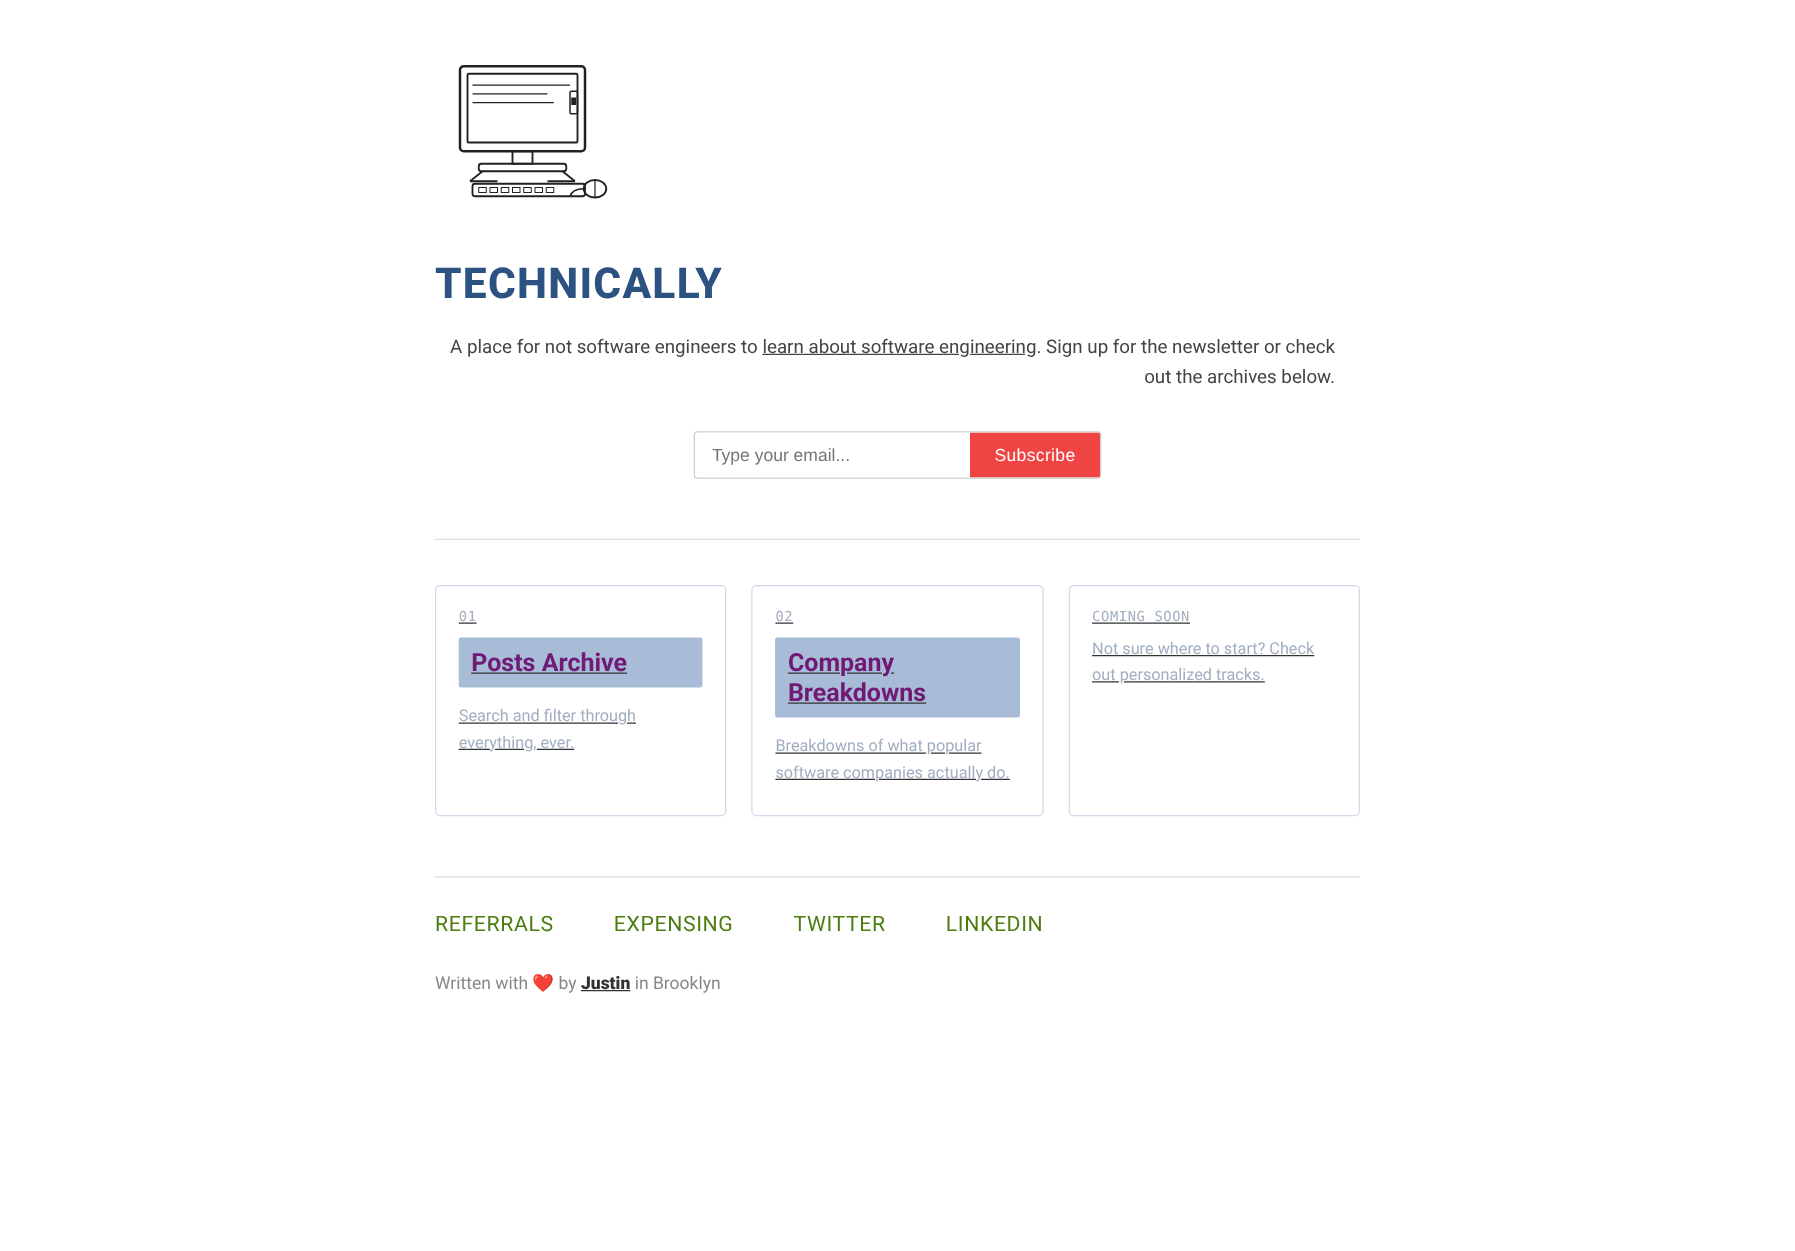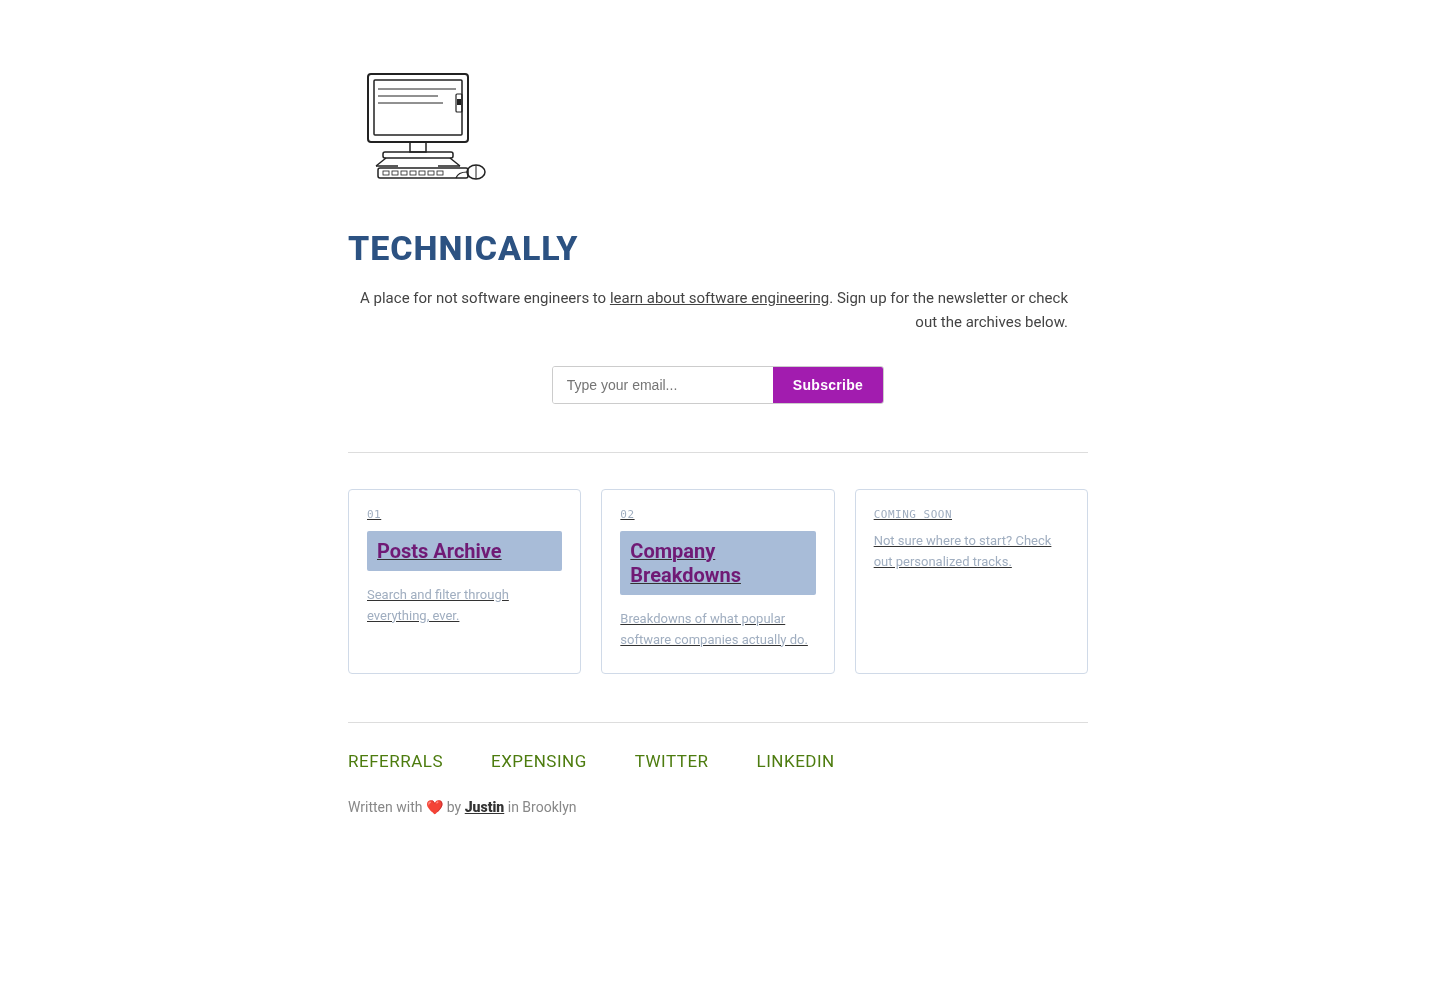--- a/index.html
+++ b/index.html
@@ -11,21 +11,21 @@
     body {
       font-family: -apple-system, BlinkMacSystemFont, 'Segoe UI', Roboto, sans-serif;
       background: #ffffff;
       color: #333;
       font-size: 15px;
     }
 
     .page-wrapper {
       max-width: 780px;
       margin: 0 auto;
-      padding: 64px 20px 60px;
+      padding: 43px 20px 60px;
     }
 
     .logo-area {
       margin-bottom: 40px;
     }
 
     .site-title {
       font-size: 34px;
       font-weight: 800;
       color: #2c5282;
@@ -65,26 +65,26 @@
       width: 220px;
       padding: 10px 14px;
       border: none;
       outline: none;
       font-size: 14px;
       color: #999;
       background: #fff;
     }
 
     .subscribe-btn {
-      background: #a21caf;
+      background: #ef4444;
       color: #fff;
       border: none;
       padding: 10px 20px;
       font-size: 14px;
-      font-weight: 700;
+      font-weight: 400;
       cursor: pointer;
       letter-spacing: 0.3px;
       text-align: right;
     }
 
     .divider {
       border: none;
       border-top: 1px solid #ddd;
       margin-bottom: 36px;
     }

